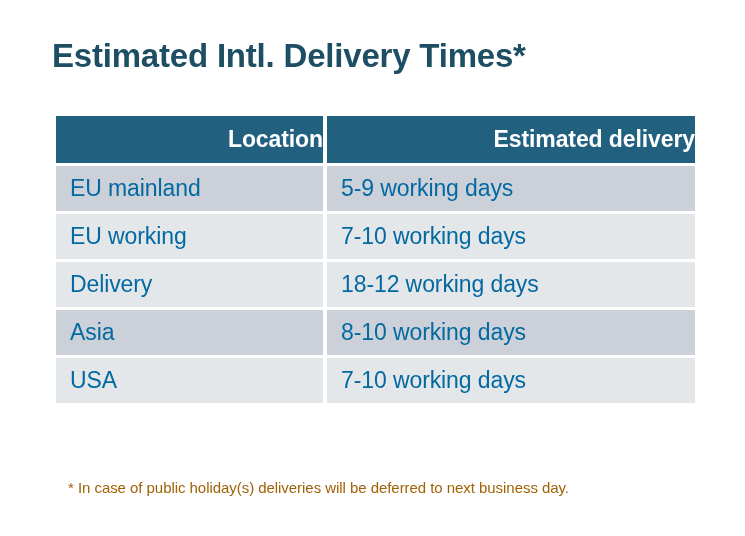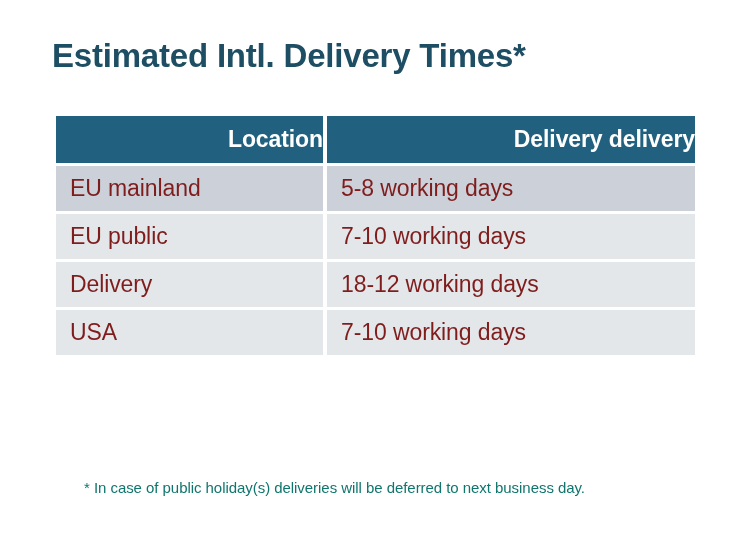--- a/index.html
+++ b/index.html
@@ -40,76 +40,80 @@
     table-layout: fixed;
   }
   .delivery-table th,
   .delivery-table td {
     padding: 0 0 0 14px;
     height: 45px;
     vertical-align: middle;
     text-align: left;
     font-size: 23px;
     font-weight: normal;
-    color: #7f1d1d;
+    color: #0369a1;
     letter-spacing: -0.1px;
     white-space: nowrap;
     overflow: hidden;
   }
   .delivery-table th {
     background: #21607f;
     color: #ffffff;
     font-weight: bold;
     height: 47px;
     text-align: right;
   }
   .col-location { width: 267px; }
   .col-estimate { width: 368px; }
   .row-odd td { background: #ccd1d9; }
   .row-even td { background: #e4e7ea; }
   .footnote {
     position: absolute;
-    left: 84px;
+    left: 68px;
     top: 479px;
     font-size: 15px;
-    color: #0f766e;
+    color: #a16207;
     letter-spacing: -0.05px;
     white-space: nowrap;
   }
 </style>
 </head>
 <body>
 
 <div class="page">
 
   <div class="page-title">Estimated Intl. Delivery Times*</div>
 
   <table class="delivery-table">
     <colgroup>
       <col class="col-location">
       <col class="col-estimate">
     </colgroup>
     <thead>
       <tr>
         <th>Location</th>
-        <th>Delivery delivery</th>
+        <th>Estimated delivery</th>
       </tr>
     </thead>
     <tbody>
       <tr class="row-odd">
         <td>EU mainland</td>
-        <td>5-8 working days</td>
+        <td>5-9 working days</td>
       </tr>
       <tr class="row-even">
-        <td>EU public</td>
+        <td>EU working</td>
         <td>7-10 working days</td>
       </tr>
       <tr class="row-even">
         <td>Delivery</td>
         <td>18-12 working days</td>
+      </tr>
+      <tr class="row-odd">
+        <td>Asia</td>
+        <td>8-10 working days</td>
       </tr>
       <tr class="row-even">
         <td>USA</td>
         <td>7-10 working days</td>
       </tr>
     </tbody>
   </table>
 
   <div class="footnote">* In case of public holiday(s) deliveries will be deferred to next business day.</div>
 

